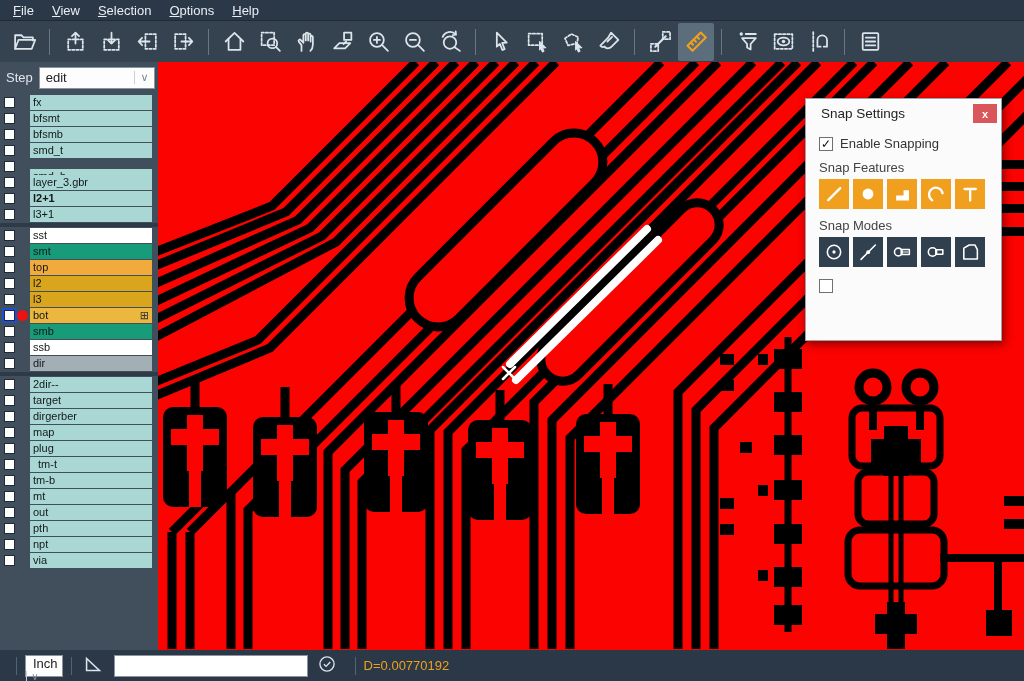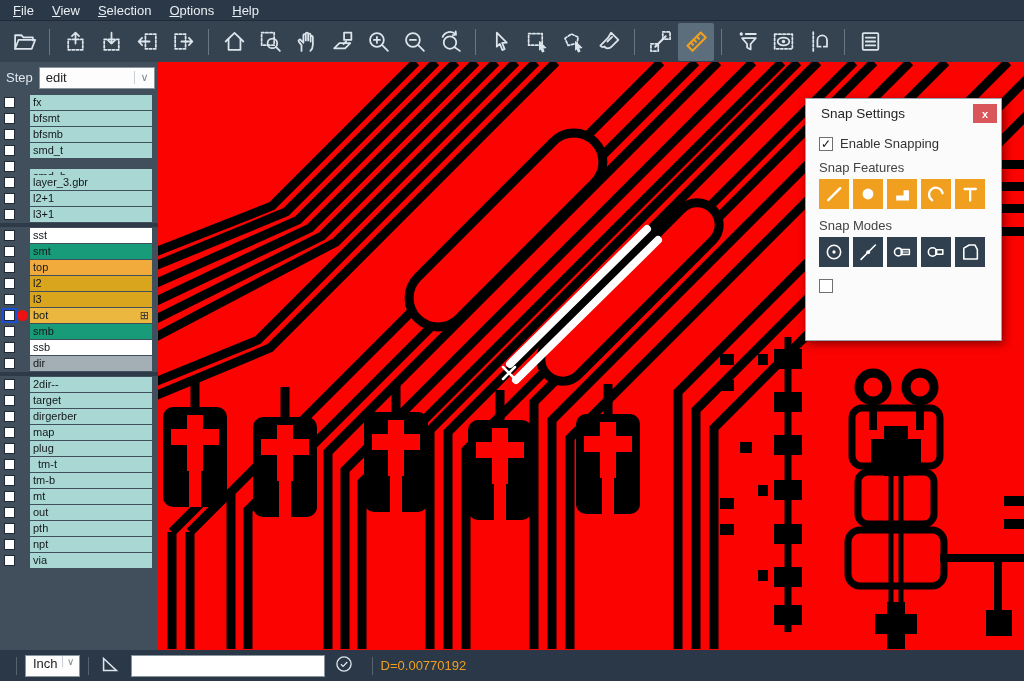--- a/index.html
+++ b/index.html
@@ -58,21 +58,21 @@
   .sd-sec-label { margin:9px 13px 4px 13px; font-size:13px; color:#444; }
   .sd-icons { display:flex; gap:4px; margin:0 13px; }
   .sd-ic { width:30px; height:30px; display:flex; align-items:center; justify-content:center; }
   .sd-ic.feature { background:#f0a01e; }
   .sd-ic.mode { background:#31404f; }
   .sd-close-btn { margin:10px 13px 0 13px; width:171px; height:23px; background:#e7e7e7; border:1px solid #8d8d8d; font-size:13.5px; color:#222; display:flex; align-items:center; justify-content:center; }
 
   
   .statusbar { height:31px; background:#2b3847; display:flex; align-items:center; padding-left:8px; flex:0 0 auto; }
   .sb-sep { width:1px; height:18px; background:#55636f; margin:0 8px; }
-  .unit-select { height:22px; background:#fdfdfd; border:1px solid #8a949c; display:flex; align-items:flex-start; font-size:13px; color:#222; }
+  .unit-select { height:22px; background:#fdfdfd; border:1px solid #8a949c; display:flex; align-items:flex-start; font-size:13px; color:#222;flex-direction:column; }
   .unit-select .val { padding:0 4px 0 7px; }
   .unit-select .chev { width:17px; text-align:center; color:#7d8a94; border-left:1px solid #c9cfd4; font-size:10px; }
   .angle-ic { margin:0 2px; }
   .measure-input { width:194px; height:22px; border:1px solid #8a949c; background:#fff; margin-left:8px; font-size:13px; padding:0 4px; }
   .confirm-ic { margin:0 10px 0 9px; }
   .dist { color:#f0a01e; font-size:13px; }
 </style>
 </head>
 <body>
 
@@ -281,21 +281,21 @@
           <div class="layer-row">
             <span class="layer-cb"></span>
             <span class="dot-slot"></span>
             <span class="layer-label" style="background: rgb(169, 215, 211);">
               <span class="nm">layer_3.gbr</span>
             </span>
           </div>
           <div class="layer-row">
             <span class="layer-cb"></span>
             <span class="dot-slot"></span>
-            <span class="layer-label" style="background: rgb(169, 215, 211);">
+            <span class="layer-label" style="background: rgb(169, 215, 211); font-weight: bold;">
               <span class="nm">l2+1</span>
             </span>
           </div>
           <div class="layer-row">
             <span class="layer-cb"></span>
             <span class="dot-slot"></span>
             <span class="layer-label" style="background: rgb(169, 215, 211);">
               <span class="nm">l3+1</span>
             </span>
           </div>

